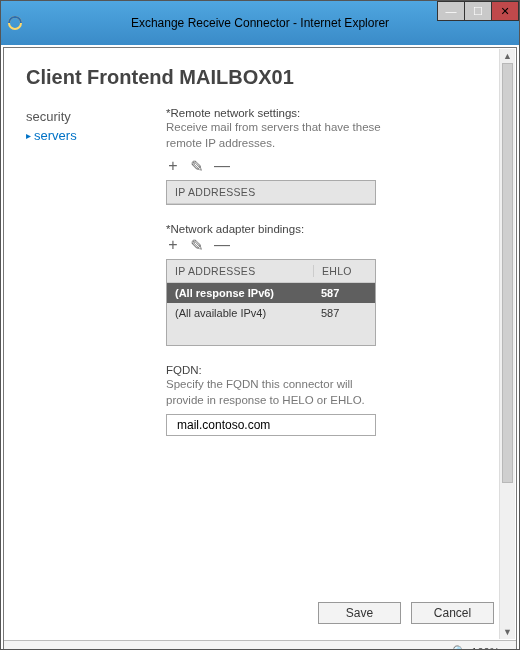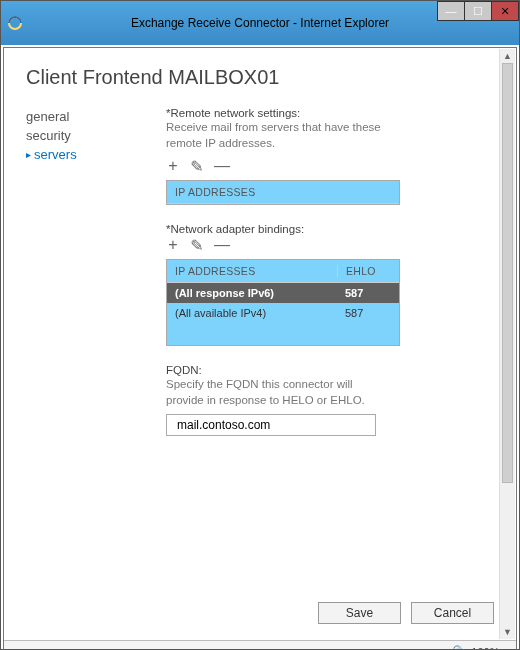--- a/index.html
+++ b/index.html
@@ -55,21 +55,21 @@
     position: relative;
     background: #fff;
   }
   .page {
     padding: 18px 14px 0 22px;
     height: 560px;
     overflow: hidden;
     position: relative;
   }
   h1.page-title {
-    font-weight: 400;
+    font-weight: 700;
     font-size: 20px;
     color: #444;
     margin-bottom: 18px;
   }
   .columns { display: flex; }
   .sidebar {
     width: 140px;
     flex-shrink: 0;
     font-size: 13px;
   }
@@ -100,22 +100,22 @@
   .toolbar {
     display: flex;
     gap: 10px;
     font-size: 16px;
     color: #666;
     margin-bottom: 4px;
   }
   .toolbar span { cursor: default; width: 14px; text-align: center; }
   .listbox {
     border: 1px solid #aaa;
-    width: 234px;
-    background: #7dd3fc;
+    width: 210px;
+    background: #e5e5e5;
   }
   .listbox .header-row {
     display: flex;
     font-size: 10.5px;
     color: #555;
     padding: 5px 8px;
     border-bottom: 1px solid #ccc;
     letter-spacing: 0.3px;
   }
   .listbox .header-row .col { flex: 1; }
@@ -216,21 +216,20 @@
 </div>
 
 <div class="content-border">
 
   <div class="page">
     <h1 class="page-title">Client Frontend MAILBOX01</h1>
 
     <div class="columns">
 
       <div class="sidebar">
-        <div class="nav-item">general</div>
         <div class="nav-item">security</div>
         <div class="nav-item active">servers</div>
       </div>
 
       <div class="main">
 
         
         <div class="section-head">*Remote network settings:</div>
         <div class="helptext">Receive mail from servers that have these remote IP addresses.</div>
         <div class="toolbar">

